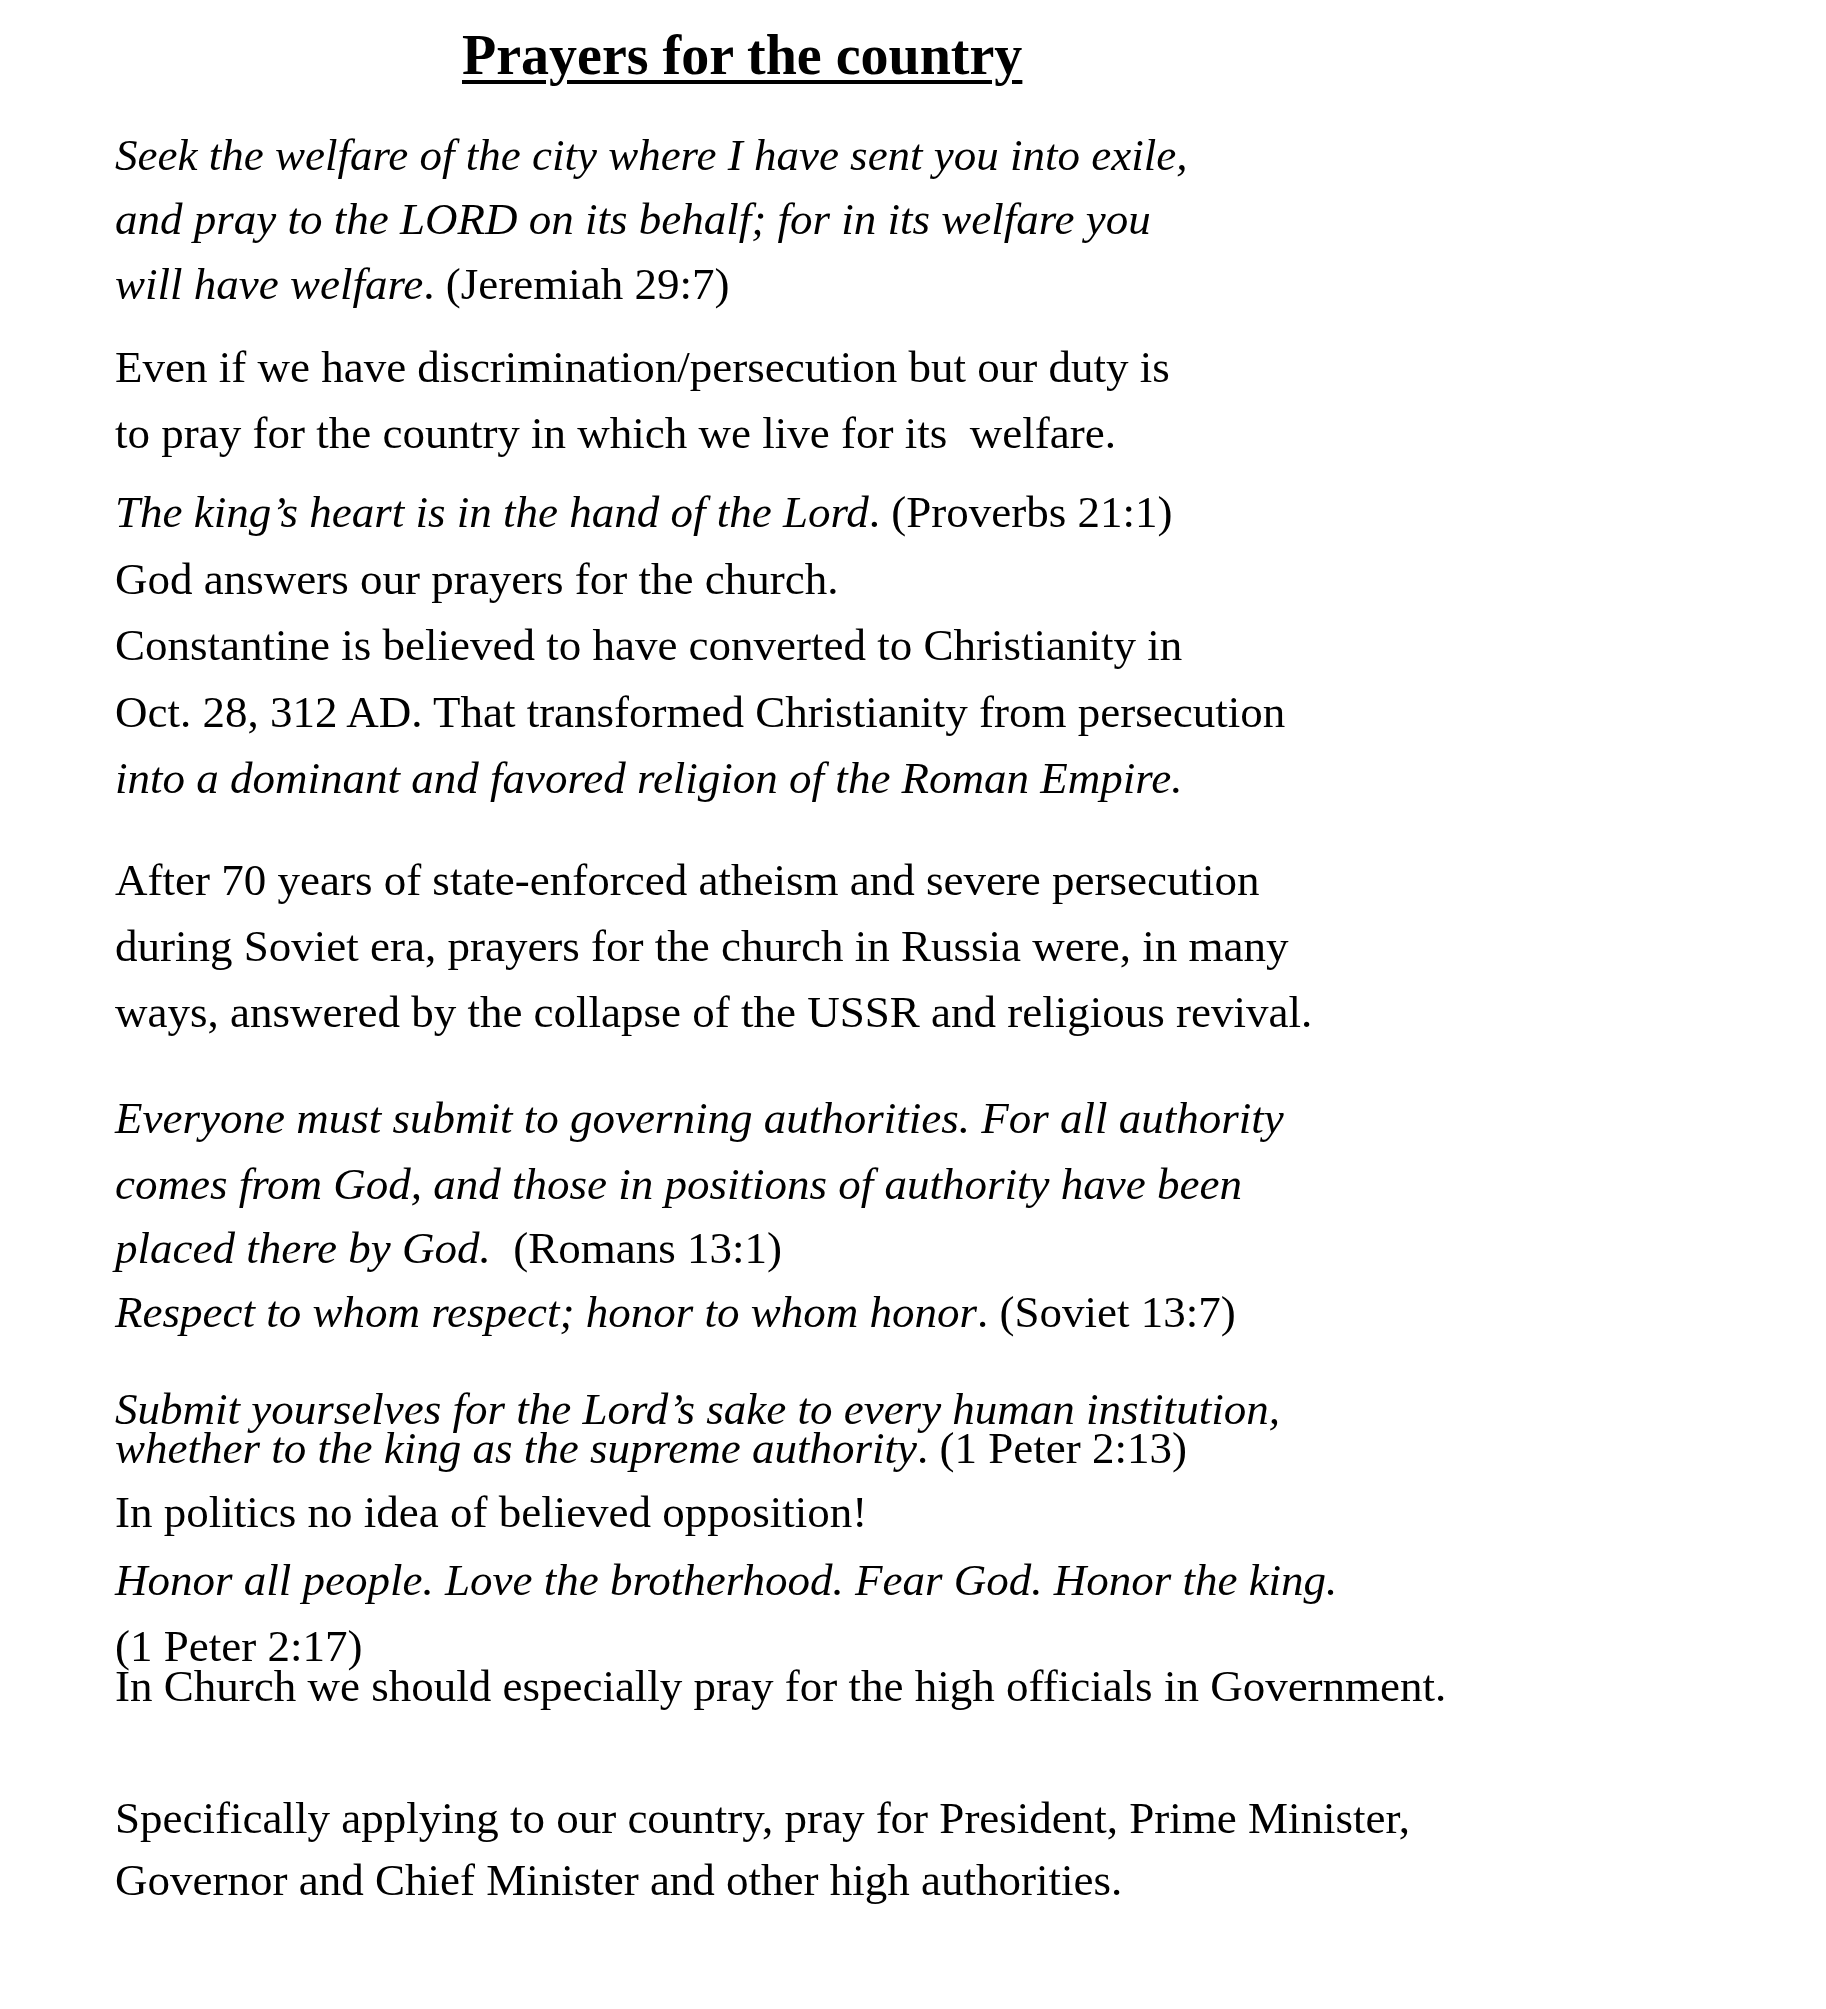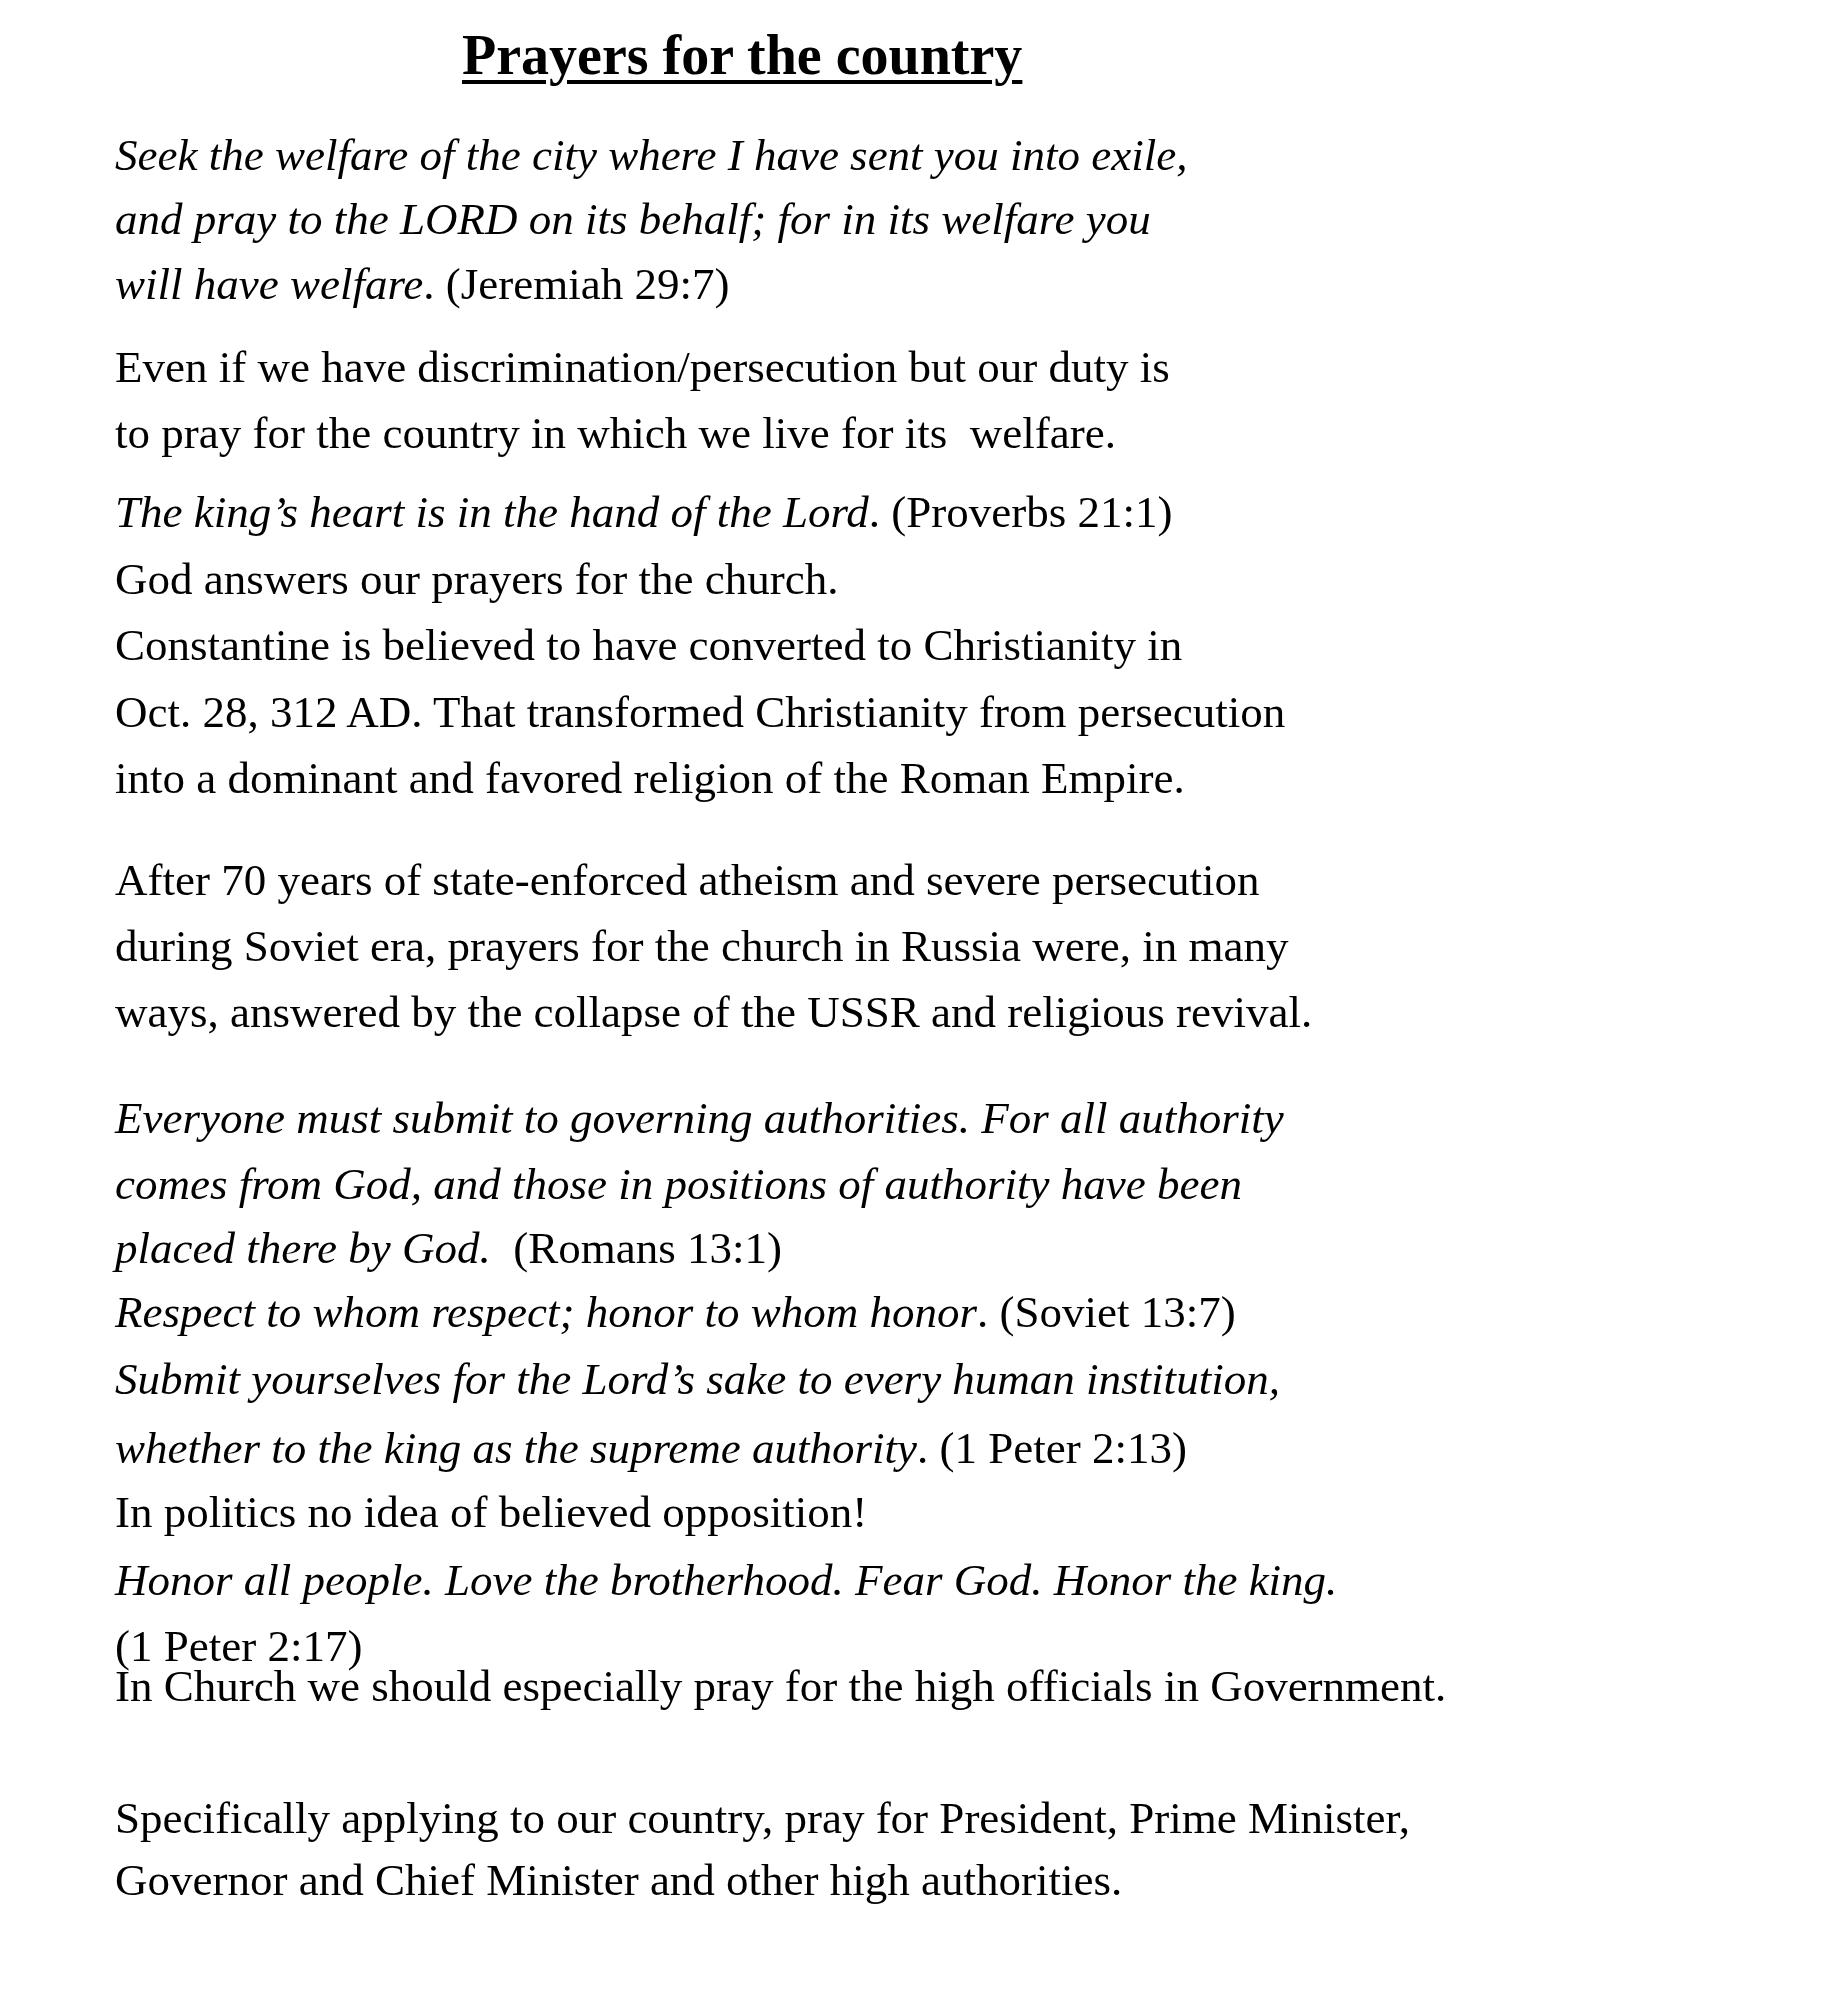--- a/index.html
+++ b/index.html
@@ -19,29 +19,29 @@
 <div id="lines">
     <div class="line" style="top: 122px;"><span class="it">Seek the welfare of the city where I have sent you into exile,</span></div>
     <div class="line" style="top: 186px;"><span class="it">and pray to the LORD on its behalf; for in its welfare you</span></div>
     <div class="line" style="top: 251px;"><span class="it">will have welfare</span><span>. (Jeremiah 29:7)</span></div>
     <div class="line" style="top: 334px;"><span>Even if we have discrimination/persecution but our duty is</span></div>
     <div class="line" style="top: 400px;"><span>to pray for the country in which we live for its  welfare.</span></div>
     <div class="line" style="top: 479px;"><span class="it">The king’s heart is in the hand of the Lord</span><span>. (Proverbs 21:1)</span></div>
     <div class="line" style="top: 546px;"><span>God answers our prayers for the church.</span></div>
     <div class="line" style="top: 612px;"><span>Constantine is believed to have converted to Christianity in</span></div>
     <div class="line" style="top: 679px;"><span>Oct. 28, 312 AD. That transformed Christianity from persecution</span></div>
-    <div class="line" style="top: 745px;"><span>into a dominant and favored religion of the Roman Empire.</span></div>
+    <div class="line" style="top: 745px; font-style: italic;"><span>into a dominant and favored religion of the Roman Empire.</span></div>
     <div class="line" style="top: 847px;"><span>After 70 years of state-enforced atheism and severe persecution</span></div>
     <div class="line" style="top: 913px;"><span>during Soviet era, prayers for the church in Russia were, in many</span></div>
     <div class="line" style="top: 979px;"><span>ways, answered by the collapse of the USSR and religious revival.</span></div>
     <div class="line" style="top: 1085px;"><span class="it">Everyone must submit to governing authorities. For all authority</span></div>
     <div class="line" style="top: 1151px;"><span class="it">comes from God, and those in positions of authority have been</span></div>
     <div class="line" style="top: 1215px;"><span class="it">placed there by God.</span><span>  (Romans 13:1)</span></div>
     <div class="line" style="top: 1279px;"><span class="it">Respect to whom respect; honor to whom honor</span><span>. (Soviet 13:7)</span></div>
-    <div class="line" style="top: 1346px;"><span class="it">Submit yourselves for the Lord’s sake to every human institution,</span></div>
+    <div class="line" style="top: 1376px;"><span class="it">Submit yourselves for the Lord’s sake to every human institution,</span></div>
     <div class="line" style="top: 1415px;"><span class="it">whether to the king as the supreme authority</span><span>. (1 Peter 2:13)</span></div>
     <div class="line" style="top: 1479px;"><span>In politics no idea of believed opposition!</span></div>
     <div class="line" style="top: 1547px;"><span class="it">Honor all people. Love the brotherhood. Fear God. Honor the king.</span></div>
     <div class="line" style="top: 1613px; text-align: center;"><span>(1 Peter 2:17)</span></div>
     <div class="line" style="top: 1653px;"><span>In Church we should especially pray for the high officials in Government.</span></div>
     <div class="line" style="top: 1785px;"><span>Specifically applying to our country, pray for President, Prime Minister,</span></div>
     <div class="line" style="top: 1847px;"><span>Governor and Chief Minister and other high authorities.</span></div>
   </div>
 
 

